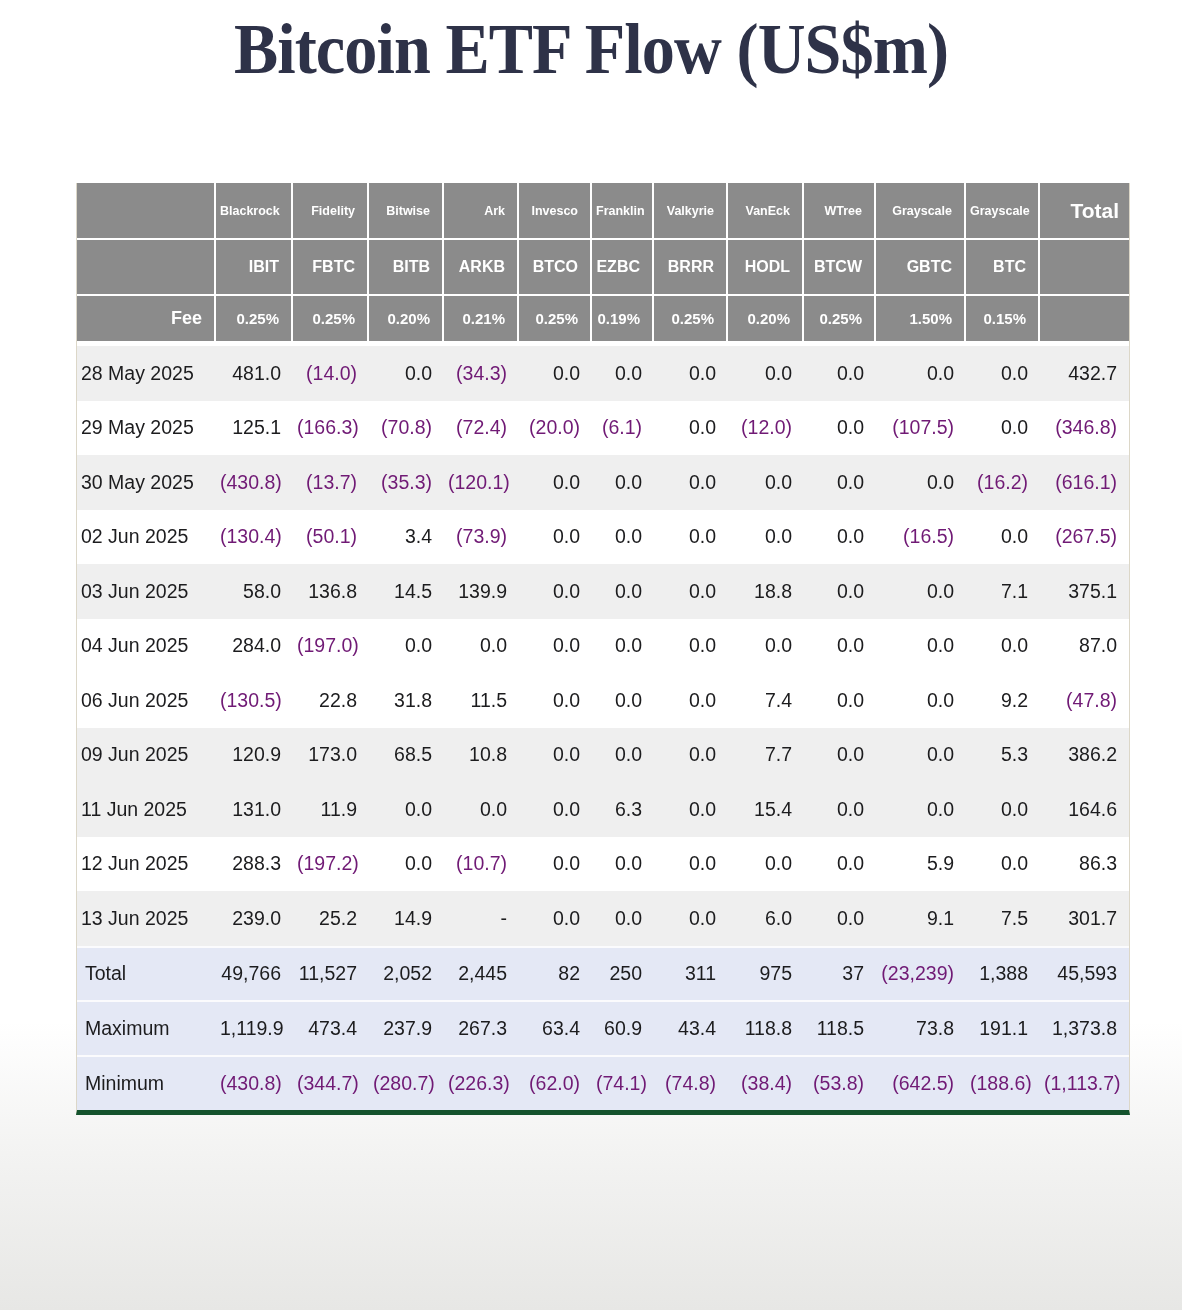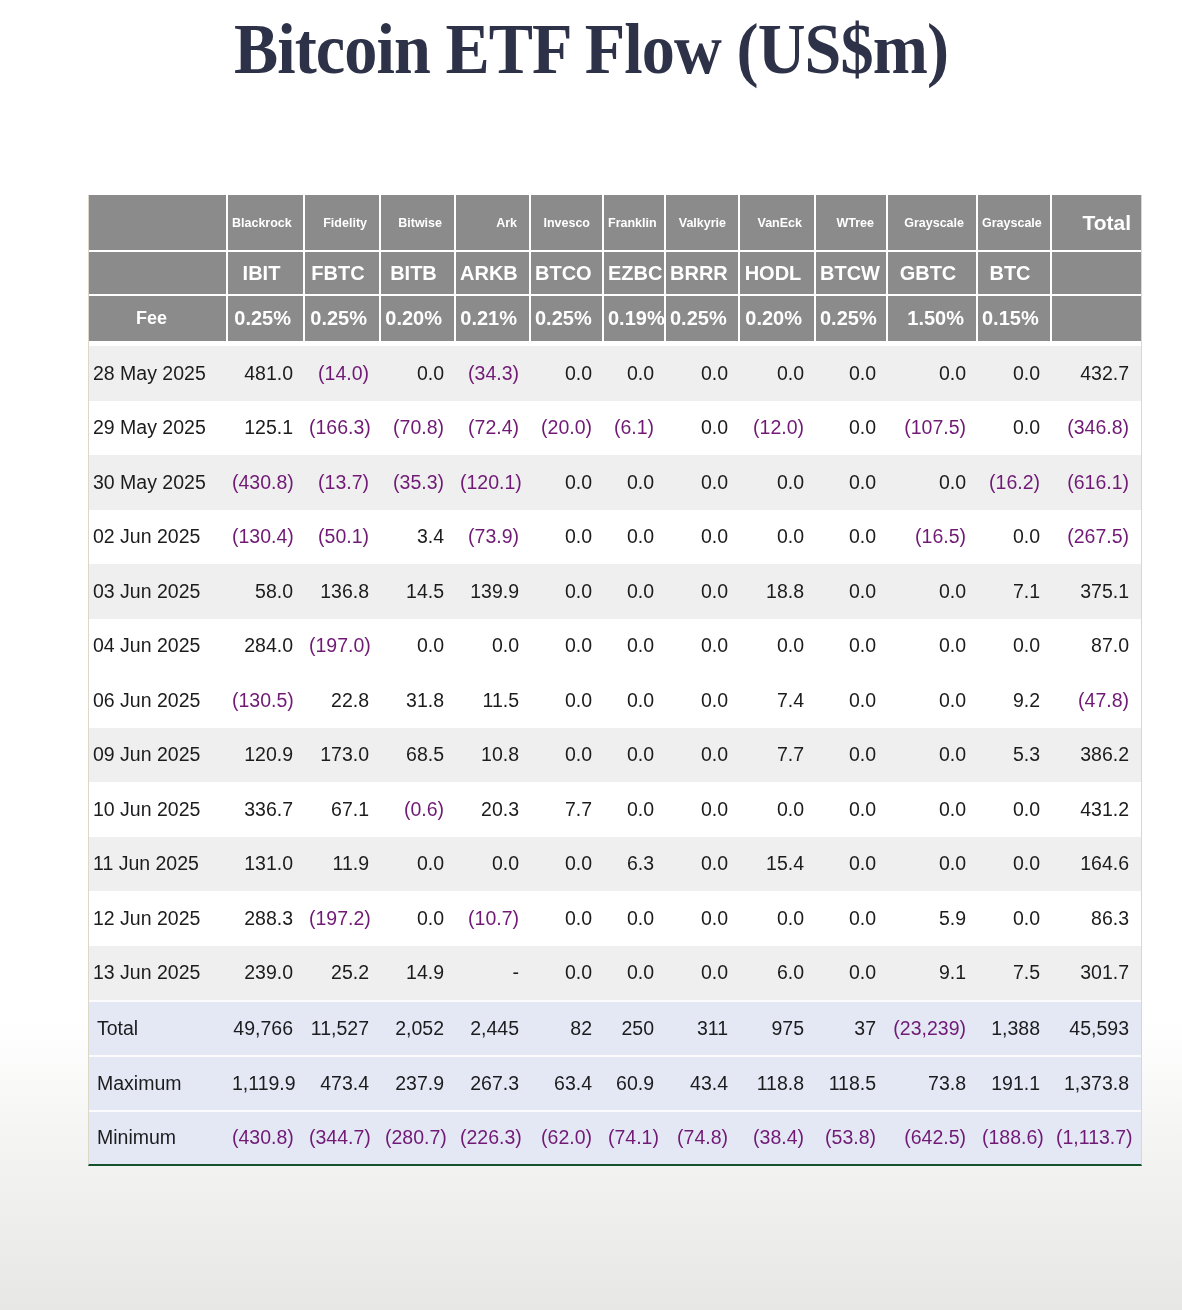--- a/index.html
+++ b/index.html
@@ -16,27 +16,26 @@
     font-family:"Liberation Serif","DejaVu Serif",serif;
     font-weight:600;
     font-size:72px;
     color:#2e3248;
     transform:scaleX(0.92);
     transform-origin:center;
     letter-spacing:-1px;
   }
   .table-wrap{
     position:absolute;
-    left:88px;top:183px;
+    left:76px;top:183px;
     width:1052px;
     border-left:1px solid #dcd7c8;
     border-right:1px solid #dcd7c8;
-    border-bottom:2px solid #14532d;
+    border-bottom:5px solid #14532d;
     box-sizing:content-box;
-    margin-top:12px;
   }
   table{
     border-collapse:separate;
     border-spacing:0;
     table-layout:fixed;
     width:1052px;
   }
   td,th{
     padding:0 12px 0 4px;
     box-sizing:border-box;
@@ -57,34 +56,33 @@
     font-size:12.5px;
     font-weight:bold;
     border-bottom:2px solid #ffffff;
   }
   tr.provider-row th.total-head{
     font-size:21px;
     vertical-align:middle;
     padding-right:10px;
   }
   tr.ticker-row th{
-    height:44px;
-    font-size:20px;
+    height:56px;
+    font-size:16px;
     font-weight:bold;
     border-bottom:2px solid #ffffff;
-    text-align:center;
   }
   tr.fee-row th{
     height:50px;
-    font-size:20px;
+    font-size:15px;
     font-weight:bold;
     border-bottom:5px solid #ffffff;
   }
   tr.fee-row th.fee-label{
-    text-align:center;
+    text-align:right;
     padding-left:0;
     font-size:18px;
   }
   
   tbody td{
     height:54.5px;
     font-size:19.5px;
     color:#1c1c1e;
     text-align:right;
   }
@@ -286,35 +284,20 @@
           <td>10.8</td>
           <td>0.0</td>
           <td>0.0</td>
           <td>0.0</td>
           <td>7.7</td>
           <td>0.0</td>
           <td>0.0</td>
           <td>5.3</td>
           <td>386.2</td>
         </tr>
-        <tr class="plain">
-          <td class="date-cell">10 Jun 2025</td>
-          <td>336.7</td>
-          <td>67.1</td>
-          <td class="neg">(0.6)</td>
-          <td>20.3</td>
-          <td>7.7</td>
-          <td>0.0</td>
-          <td>0.0</td>
-          <td>0.0</td>
-          <td>0.0</td>
-          <td>0.0</td>
-          <td>0.0</td>
-          <td>431.2</td>
-        </tr>
         <tr class="stripe">
           <td class="date-cell">11 Jun 2025</td>
           <td>131.0</td>
           <td>11.9</td>
           <td>0.0</td>
           <td>0.0</td>
           <td>0.0</td>
           <td>6.3</td>
           <td>0.0</td>
           <td>15.4</td>

